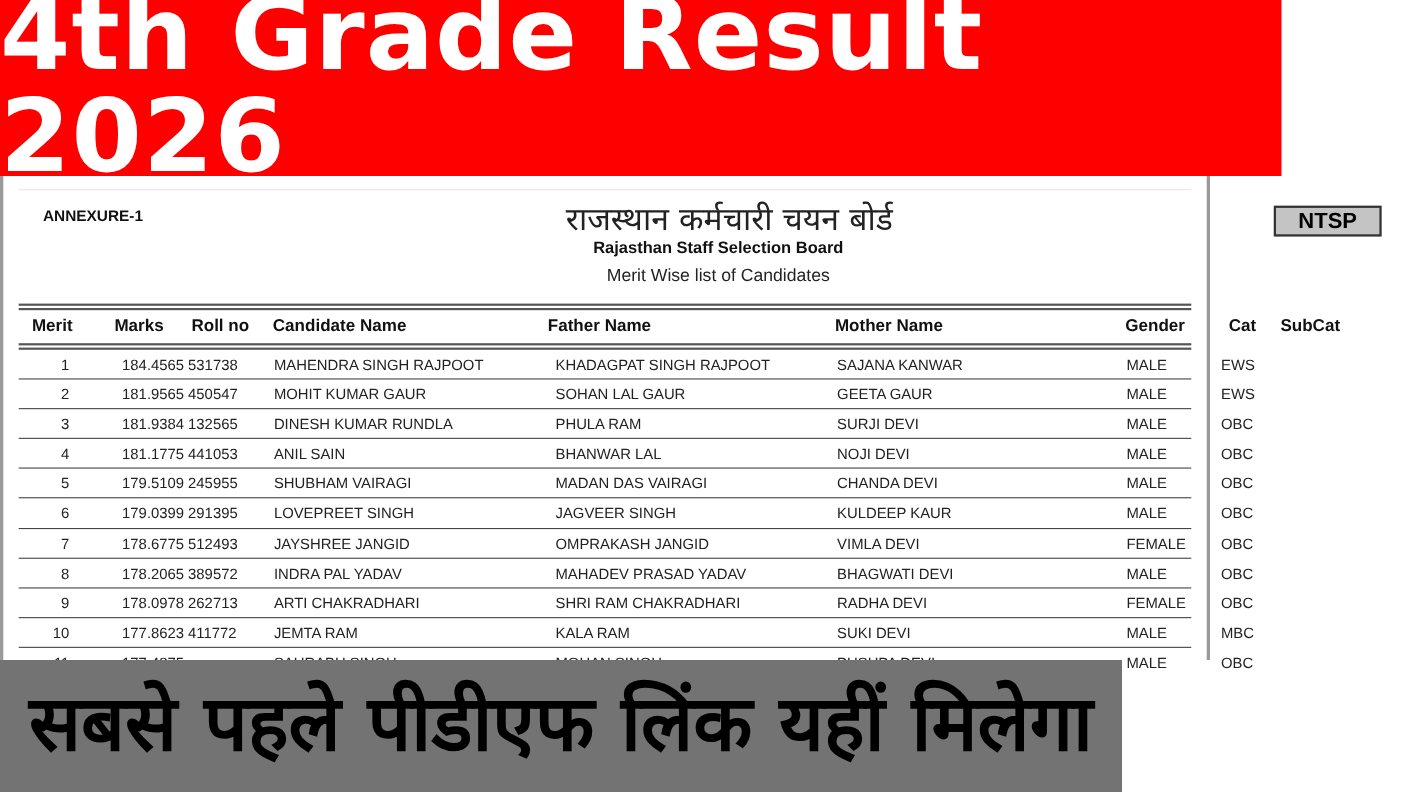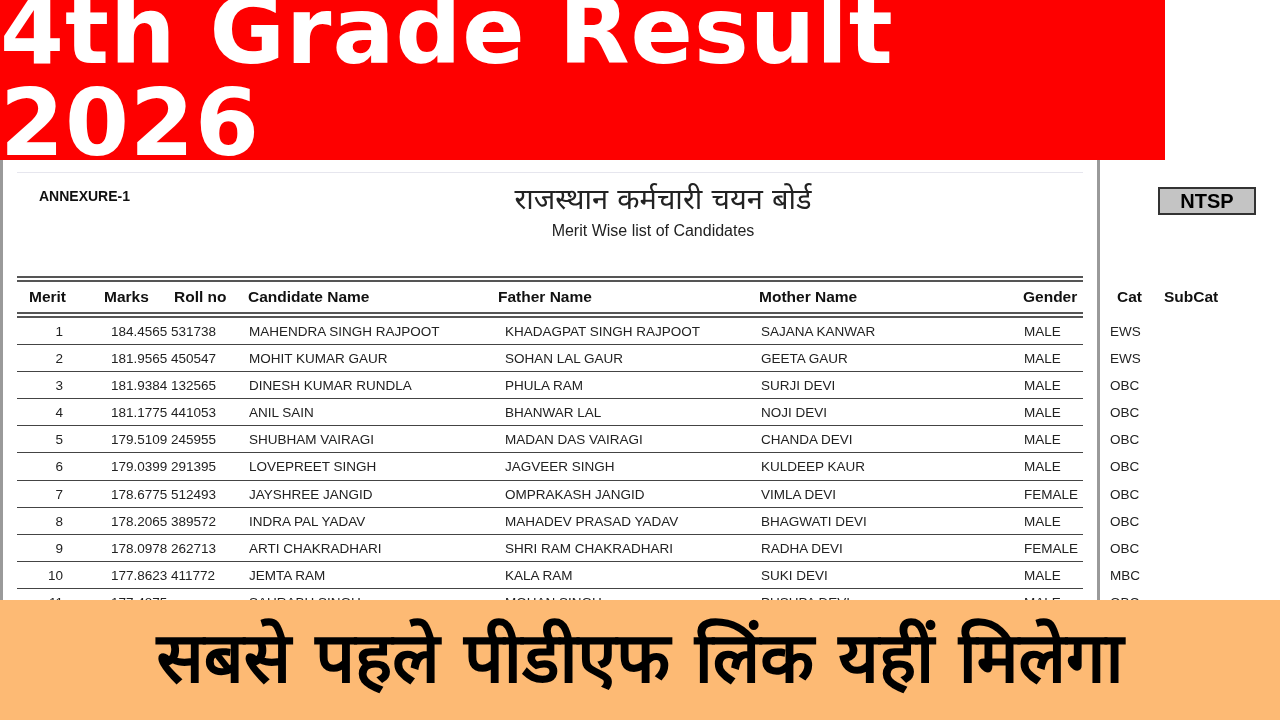--- a/index.html
+++ b/index.html
@@ -57,41 +57,42 @@
     .row .c-marks { left: 94px; }
     .row .c-roll { left: 154px; }
     .row .c-name { left: 232px; }
     .row .c-father { left: 488px; }
     .row .c-mother { left: 744px; }
     .row .c-gender { left: 1007px; }
     .row .c-cat { left: 1093px; }
     .row.partial { border-bottom: none; }
 
     .bottom-banner {
-      position: absolute; left: 0; top: 600px; width: 1280px; height: 120px;
-      background: #fdba74;
+      position: absolute; left: 0; top: 600px; width: 1020px; height: 120px;
+      background: #737373;
       display: flex; align-items: center; justify-content: center;
     }
     .bottom-banner .text {
       font-family: "DejaVu Sans", sans-serif; font-weight: bold; font-size: 70px;
       color: #000; line-height: 1; margin-top: -4px;
     }
   </style>
 </head>
 <body>
 
 <div class="top-banner">
   <div class="title">4th Grade Result 2026</div>
 </div>
 
 <div class="doc">
   <div class="topline"></div>
   <div class="annexure">ANNEXURE-1</div>
   <div class="head-center">
     <div class="hindi-title">राजस्थान कर्मचारी चयन बोर्ड</div>
+    <div class="en-title">Rajasthan Staff Selection Board</div>
     <div class="subtitle">Merit Wise list of Candidates</div>
   </div>
   <div class="ntsp">NTSP</div>
 
   <div class="hdr-line" style="top:116px;"></div>
   <div class="hdr-line" style="top:120px;"></div>
 
   <div class="table-head">
     <span style="left:12px;">Merit</span>
     <span style="left:87px;">Marks</span>

